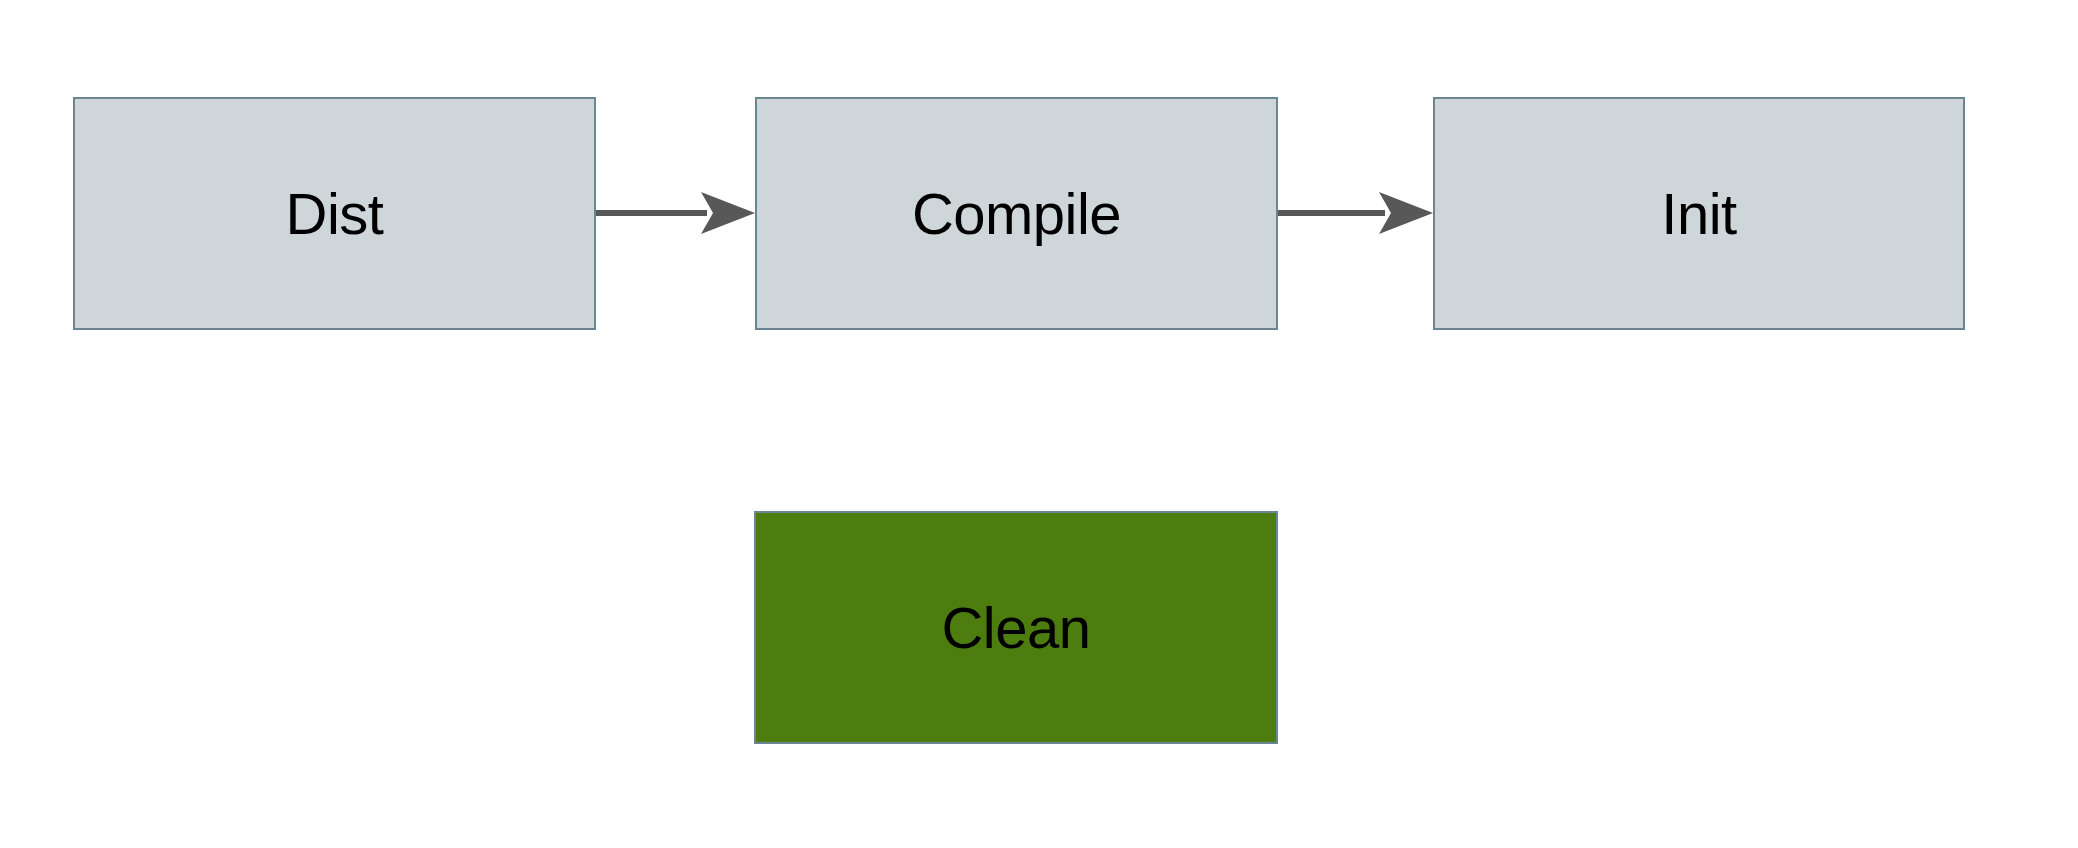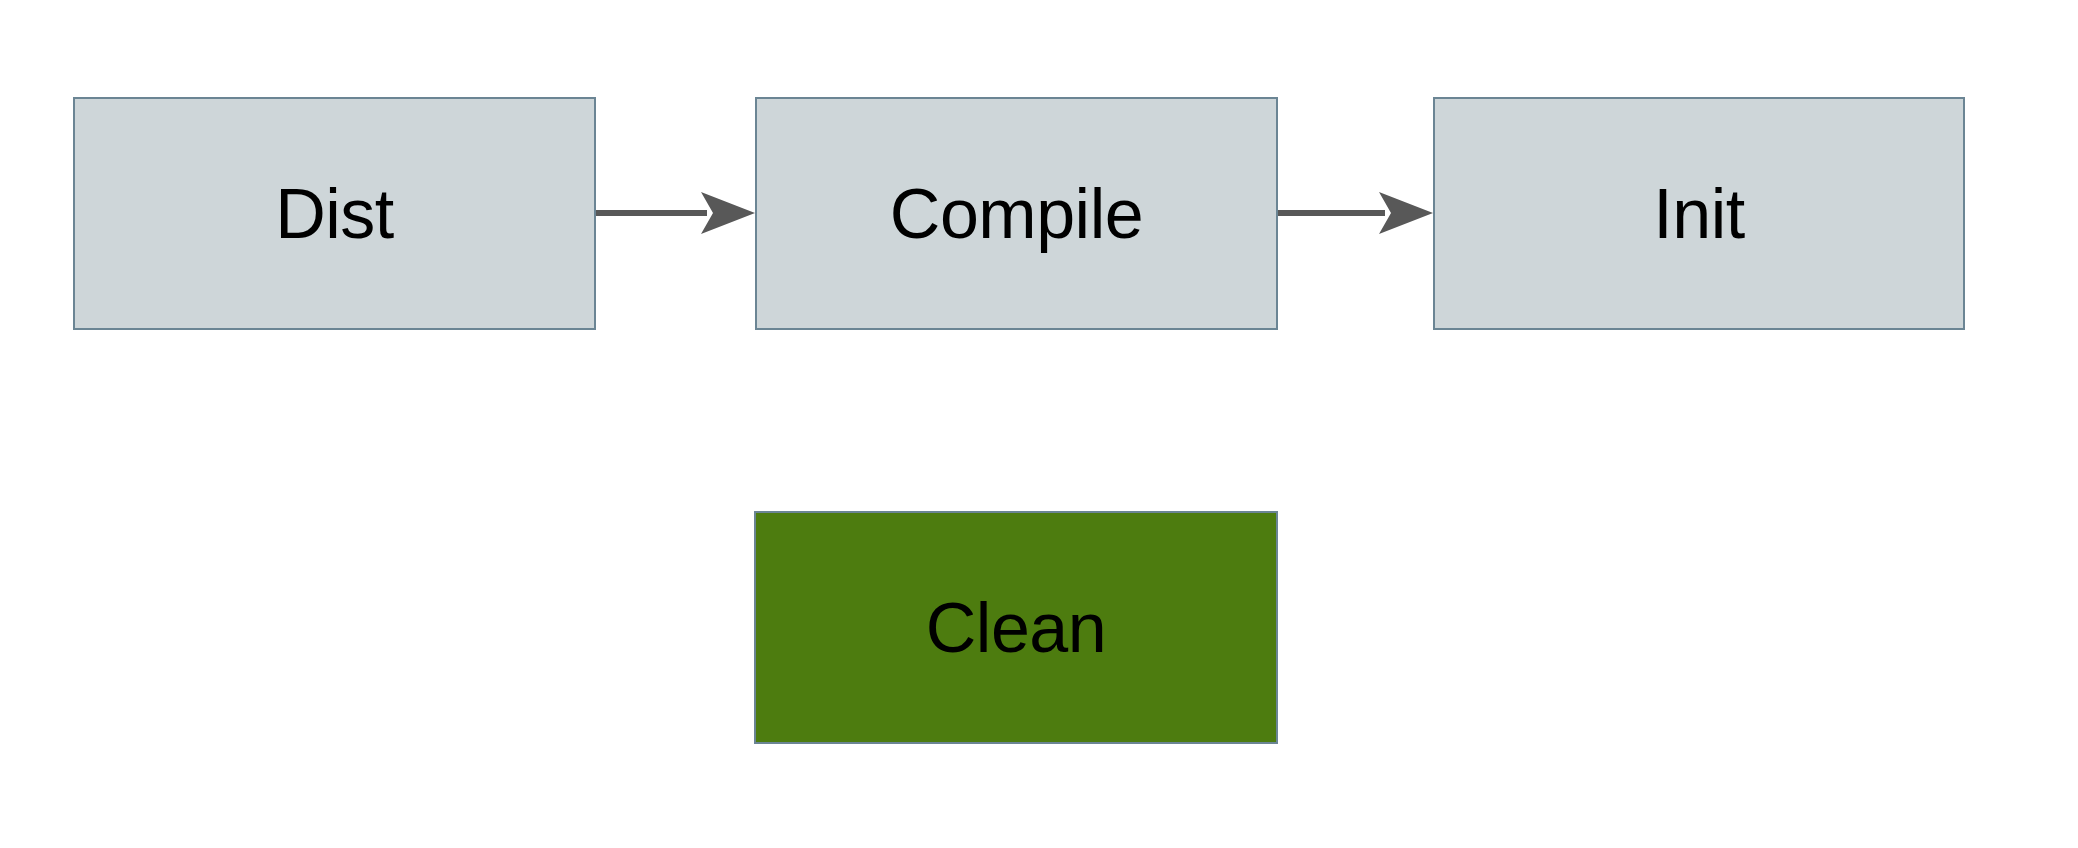--- a/index.html
+++ b/index.html
@@ -24,21 +24,21 @@
     background: #ced6d9;
     border: 2px solid #6b8594;
     display: flex;
     align-items: center;
     justify-content: center;
     z-index: 2;
   }
   .node-label {
     color: #000000;
     font-family: "Liberation Sans", sans-serif;
-    font-size: 70px;
+    font-size: 58px;
     font-weight: 400;
     line-height: 1;
     letter-spacing: -0.5px;
     white-space: nowrap;
     user-select: none;
   }
   .edge {
     position: absolute;
     z-index: 1;
     overflow: visible;

